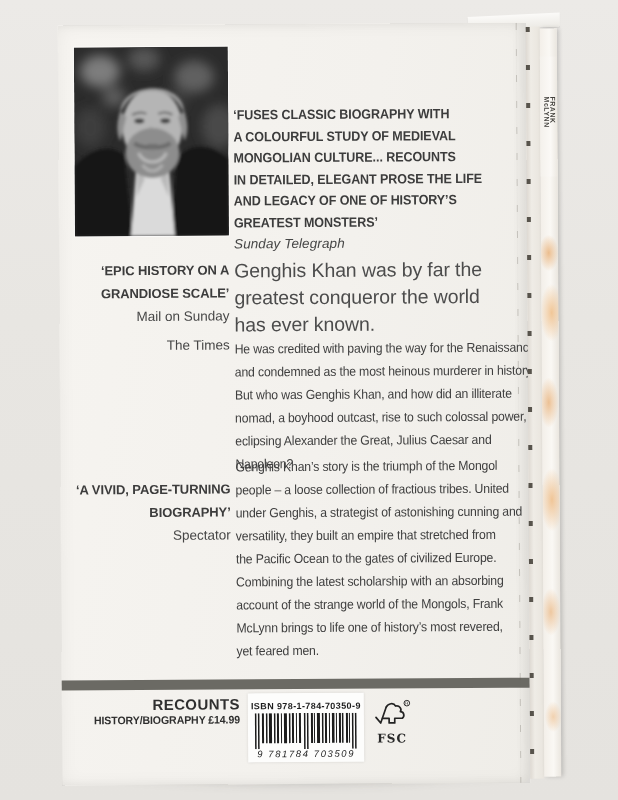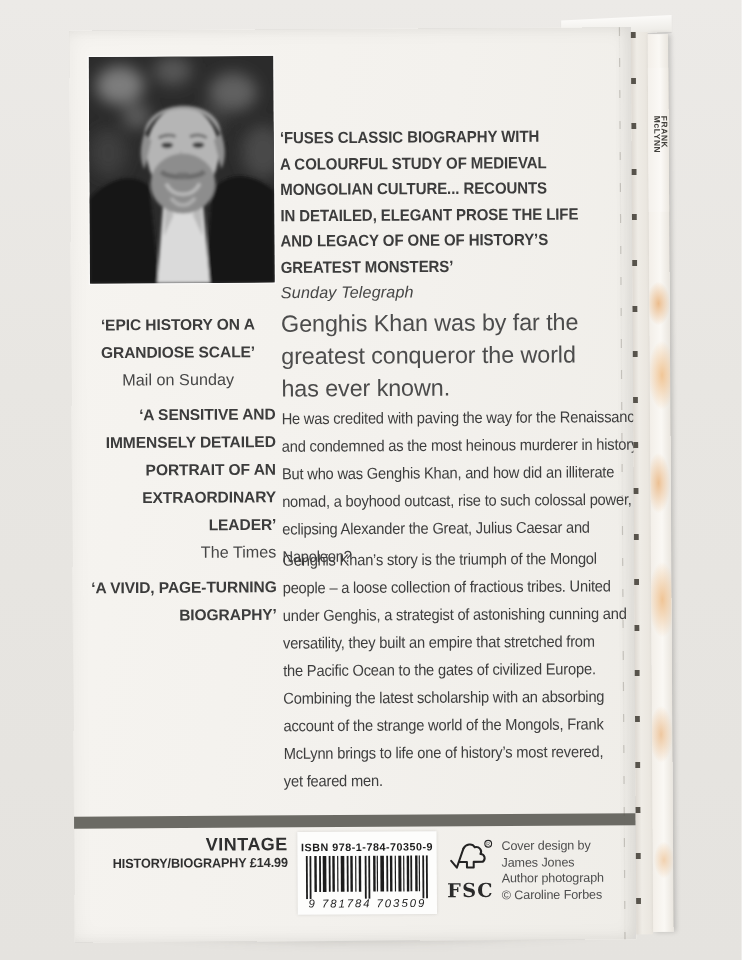--- a/index.html
+++ b/index.html
@@ -74,21 +74,21 @@
     margin-top:3px;font-style:italic;font-size:13.5px;color:#464646;letter-spacing:.1px;
   }
 
   
   .lq{position:absolute;left:8px;width:162px;text-align:right;}
   .lq .q{
     font-size:13px;font-weight:bold;color:#3c3c3c;letter-spacing:-.1px;
     line-height:23px;white-space:pre-line;
   }
   .lq .attr{font-size:13.5px;color:#464646;line-height:23px;}
-  #lq1{top:234px;text-align:center;} #lq2{top:309px;} #lq3{top:453px;}
+  #lq1{top:234px;} #lq2{top:309px;} #lq3{top:453px;}
 
   
   .heading{
     position:absolute;left:175px;top:233px;width:310px;
     font-size:19.5px;font-weight:400;color:#4c4c4c;letter-spacing:-.1px;
     line-height:27px;white-space:pre-line;
   }
   .body-text{
     position:absolute;left:175px;width:330px;
     font-size:13.2px;color:#3e3e3e;letter-spacing:-.2px;line-height:23px;
@@ -115,21 +115,21 @@
   .isbn{
     font-size:9px;font-weight:bold;color:#1d1d1d;letter-spacing:.4px;white-space:nowrap;
   }
   .bars{margin:2px auto 0;display:block;}
   .digits{
     margin-top:-1px;font-size:9.5px;color:#1d1d1d;letter-spacing:1.6px;white-space:nowrap;font-style:italic;
   }
   .fsc{position:absolute;left:308px;top:676px;width:44px;text-align:center;color:#2a2a2a;}
   .fsc-label{
     font-family:"DejaVu Serif","Liberation Serif",serif;
-    font-size:16px;font-weight:bold;letter-spacing:1px;margin-top:-2px;
+    font-size:12px;font-weight:bold;letter-spacing:1px;margin-top:-2px;
   }
   .credits{
     position:absolute;left:356px;top:676px;width:110px;
     font-size:10.5px;color:#4d4d4d;line-height:13.5px;white-space:pre-line;letter-spacing:-.1px;
   }
   .top-pages{
     position:absolute;left:410px;top:-4px;width:92px;height:14px;
     background:linear-gradient(180deg,#fbfaf8,#eceae5);
     transform:skewY(-2.5deg);box-shadow:0 1px 1px rgba(0,0,0,.1);
   }
@@ -197,30 +197,26 @@
 GREATEST MONSTERS’</div>
       <div class="attr">Sunday Telegraph</div>
     </div>
 
     <div class="lq" id="lq1">
       <div class="q">‘EPIC HISTORY ON A
 GRANDIOSE SCALE’</div>
       <div class="attr">Mail on Sunday</div>
     </div>
     <div class="lq" id="lq2">
-      <div class="q">‘A SENSITIVE AND
-IMMENSELY DETAILED
-PORTRAIT OF AN
-EXTRAORDINARY
-LEADER’</div>
       <div class="attr">The Times</div>
     </div>
     <div class="lq" id="lq3">
       <div class="q">‘A VIVID, PAGE-TURNING
 BIOGRAPHY’</div>
+      <div class="attr">Spectator</div>
     </div>
 
     <div class="heading">Genghis Khan was by far the
 greatest conqueror the world
 has ever known.</div>
     <div class="body-text" id="para1">He was credited with paving the way for the Renaissance,
 and condemned as the most heinous murderer in history.
 But who was Genghis Khan, and how did an illiterate
 nomad, a boyhood outcast, rise to such colossal power,
 eclipsing Alexander the Great, Julius Caesar and
@@ -231,21 +227,21 @@
 versatility, they built an empire that stretched from
 the Pacific Ocean to the gates of civilized Europe.
 Combining the latest scholarship with an absorbing
 account of the strange world of the Mongols, Frank
 McLynn brings to life one of history’s most revered,
 yet feared men.</div>
 
     <div class="band"></div>
 
     <div class="foot-left">
-      <div class="imprint">VINTAGE</div>
+      <div class="imprint">RECOUNTS</div>
       <div class="cat-line">HISTORY/BIOGRAPHY £14.99</div>
     </div>
 
     <div class="barcode-box">
       <div class="isbn">ISBN 978-1-784-70350-9</div>
       <svg class="bars" width="104" height="36" viewBox="0 0 104 36">
         <g fill="#1c1c1c">
           <rect x="1" y="0" width="1.5" height="36"></rect>
             <rect x="4" y="0" width="1.5" height="36"></rect>
           <rect x="8" y="0" width="2" height="30"></rect>
@@ -285,24 +281,20 @@
         <g stroke="#232323" stroke-width="1.8" fill="none" stroke-linecap="round" stroke-linejoin="round">
           <path d="M3,19 L8,25 L14,8"></path>
           <path d="M14,8 C16,4 22,3 24,7 C28,6 31,10 29,13 C33,13 34,18 31,20 L23,20 L23,25 L17,25 L17,20 L10,20"></path>
         </g>
         <circle cx="36" cy="4" r="3" stroke="#232323" stroke-width="1" fill="none"></circle>
         <text x="36" y="5.8" font-size="4.6" text-anchor="middle" fill="#232323" font-family="'Liberation Sans',sans-serif">R</text>
       </svg>
       <div class="fsc-label">FSC</div>
     </div>
 
-    <div class="credits">Cover design by
-James Jones
-Author photograph
-© Caroline Forbes</div>
 
     <div class="crease"></div>
   </div>
 
   <div class="pages">
     <div class="pages-deckle"></div>
   </div>
 
   <div class="spine">
     <div class="spine-author-plate">

